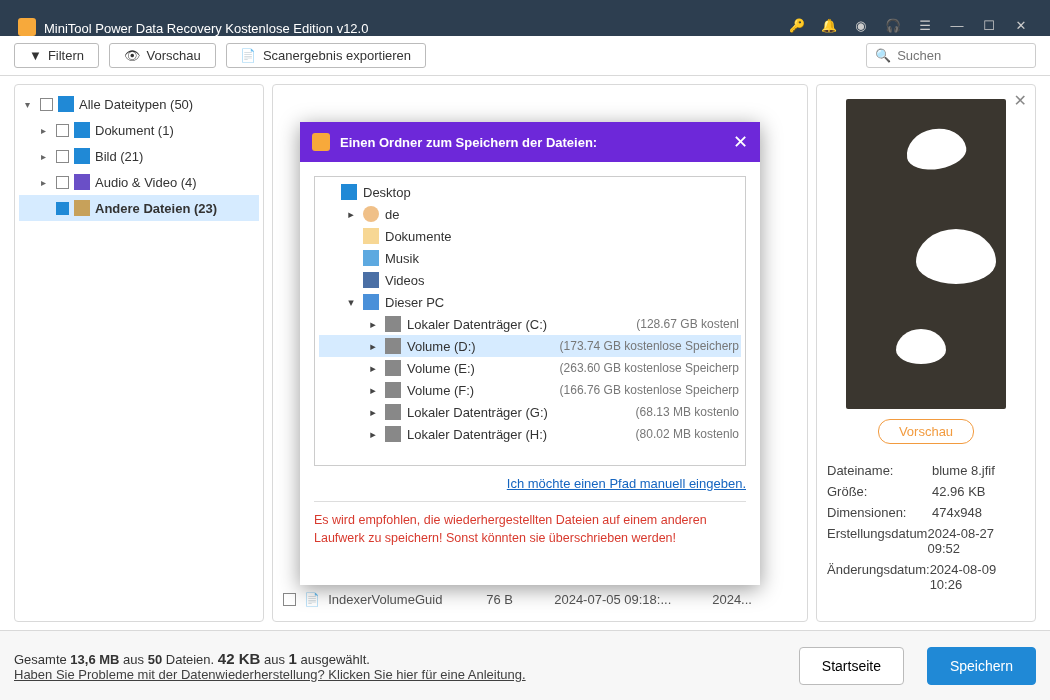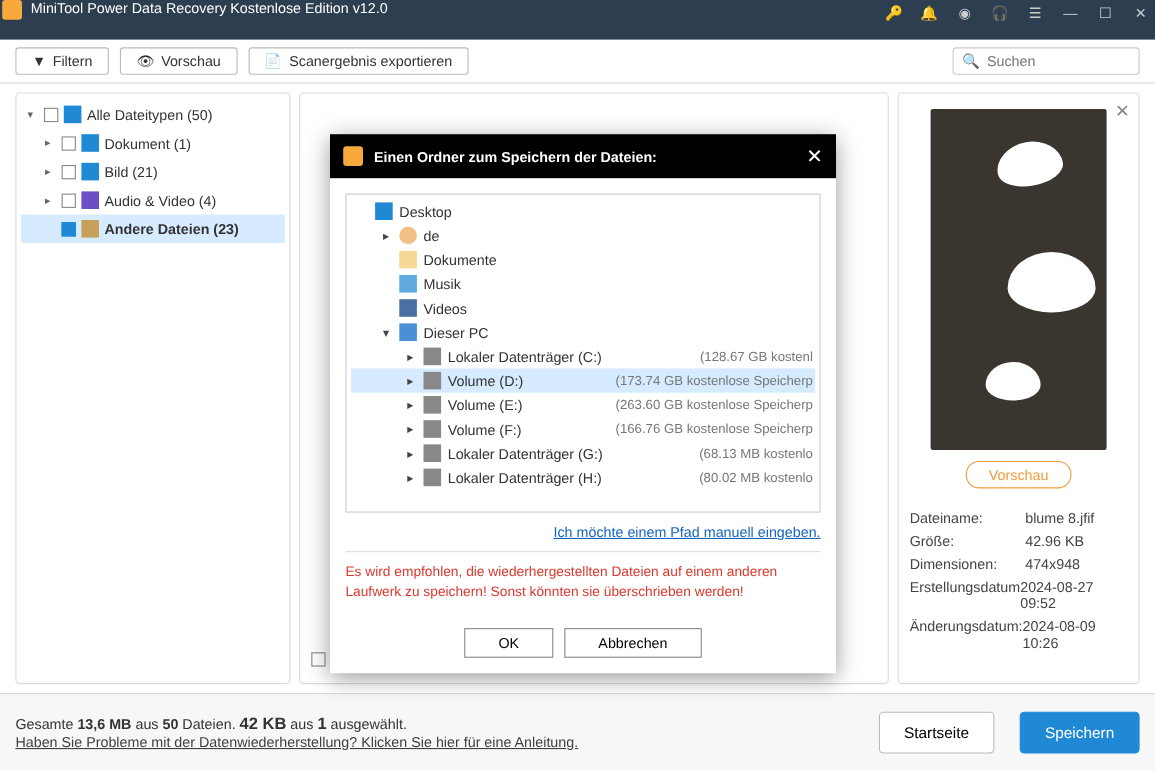--- a/index.html
+++ b/index.html
@@ -1,17 +1,17 @@
 <!DOCTYPE html>
 <html><head>
 <meta charset="utf-8">
 <style>
 *{box-sizing:border-box;margin:0;padding:0;font-family:"Segoe UI",Arial,sans-serif;font-size:13px}
 body{background:#fff;width:1050px;height:700px;overflow:hidden;position:relative}
-.titlebar{height:36px;background:#2d3e50;color:#fff;display:flex;align-items:flex-start;padding:0 2px}
+.titlebar{height:36px;background:#2d3e50;color:#fff;display:flex;align-items:flex-end;padding:0 18px}
 .titlebar .logo{width:18px;height:18px;background:#f7a93b;border-radius:3px;margin-right:8px}
 .titlebar .title{flex:1;font-size:13px}
 .titlebar .ticon{width:22px;height:22px;margin-left:10px;display:flex;align-items:center;justify-content:center;cursor:pointer;color:#ccc}
 .toolbar{height:40px;border-bottom:1px solid #d9d9d9;display:flex;align-items:center;padding:0 14px;gap:10px}
 .tbtn{border:1px solid #bbb;padding:4px 14px;border-radius:3px;background:#fff;color:#333;display:flex;align-items:center;gap:6px;cursor:pointer}
 .search{margin-left:auto;border:1px solid #ccc;border-radius:3px;padding:4px 8px;width:170px;display:flex;align-items:center;gap:6px;color:#888}
 .search input{border:none;outline:none;width:100%;font-size:13px}
 .content{display:flex;height:546px;padding:8px 14px 0 14px;gap:8px}
 .leftpanel{width:250px;border:1px solid #d9d9d9;border-radius:4px;display:flex;flex-direction:column}
 .tabs{display:flex;border-bottom:1px solid #d9d9d9}
@@ -39,21 +39,21 @@
 .pvbtn{margin-top:10px;border:1px solid #f29b3f;color:#f29b3f;background:#fff;padding:4px 20px;border-radius:12px;cursor:pointer}
 .meta{margin-top:16px;width:100%;color:#444}
 .mrow{display:flex;padding:3px 0}
 .mlbl{width:105px}
 .footer{position:absolute;bottom:0;left:0;right:0;height:70px;border-top:1px solid #d9d9d9;background:#f7f7f7;display:flex;align-items:center;padding:0 14px}
 .footer .info{flex:1;color:#333;font-size:13px}
 .footer .info .l2{color:#404040;text-decoration:underline;cursor:pointer}
 .fbtn{padding:10px 22px;border-radius:4px;border:1px solid #bbb;background:#fff;cursor:pointer;margin-left:23px;font-size:14px}
 .fbtn.prim{background:#2089d6;color:#fff;border-color:#2089d6}
 .modal{position:absolute;left:300px;top:122px;width:460px;background:#fff;box-shadow:0 4px 20px rgba(0,0,0,.4);z-index:100}
-.mhead{height:40px;background:#000000;color:#fff;display:flex;align-items:center;padding:0 12px}
+.mhead{height:40px;background:#6d28d9;color:#fff;display:flex;align-items:center;padding:0 12px}
 .mhead .mlogo{width:18px;height:18px;background:#f7a93b;border-radius:3px;margin-right:10px}
 .mhead .mtitle{flex:1;font-weight:600}
 .mhead .mclose{cursor:pointer;font-size:18px}
 .mbody{padding:14px}
 .ftree{border:1px solid #ccc;height:290px;overflow:hidden;padding:4px}
 .fnode{display:flex;align-items:center;padding:3px 2px;gap:6px;cursor:pointer}
 .fnode.sel{background:#d6ebff}
 .fcar{width:12px;text-align:center;color:#444;font-size:11px}
 .fic{width:16px;height:16px}
 .fic.desk{background:#2089d6}
@@ -272,20 +272,16 @@
           <span class="fname">Lokaler Datenträger (G:)</span>
           <span class="fsize">(68.13 MB kostenlo</span>
         </div>
         <div class="fnode" style="padding-left: 48px;">
           <span class="fcar">▸</span>
           <span class="fic drv"></span>
           <span class="fname">Lokaler Datenträger (H:)</span>
           <span class="fsize">(80.02 MB kostenlo</span>
         </div>
       </div>
-<div class="mlink">Ich möchte einem Pfad manuell eingeben.</div>
+<div class="mlink">Ich möchte einen Pfad manuell eingeben.</div>
 <div class="mwarn">Es wird empfohlen, die wiederhergestellten Dateien auf einem anderen Laufwerk zu speichern! Sonst könnten sie überschrieben werden!</div>
-<div class="mbtns">
-<button class="mbtn">OK</button>
-<button class="mbtn">Abbrechen</button>
-</div>
 </div>
 </div>
 
 </body></html>

